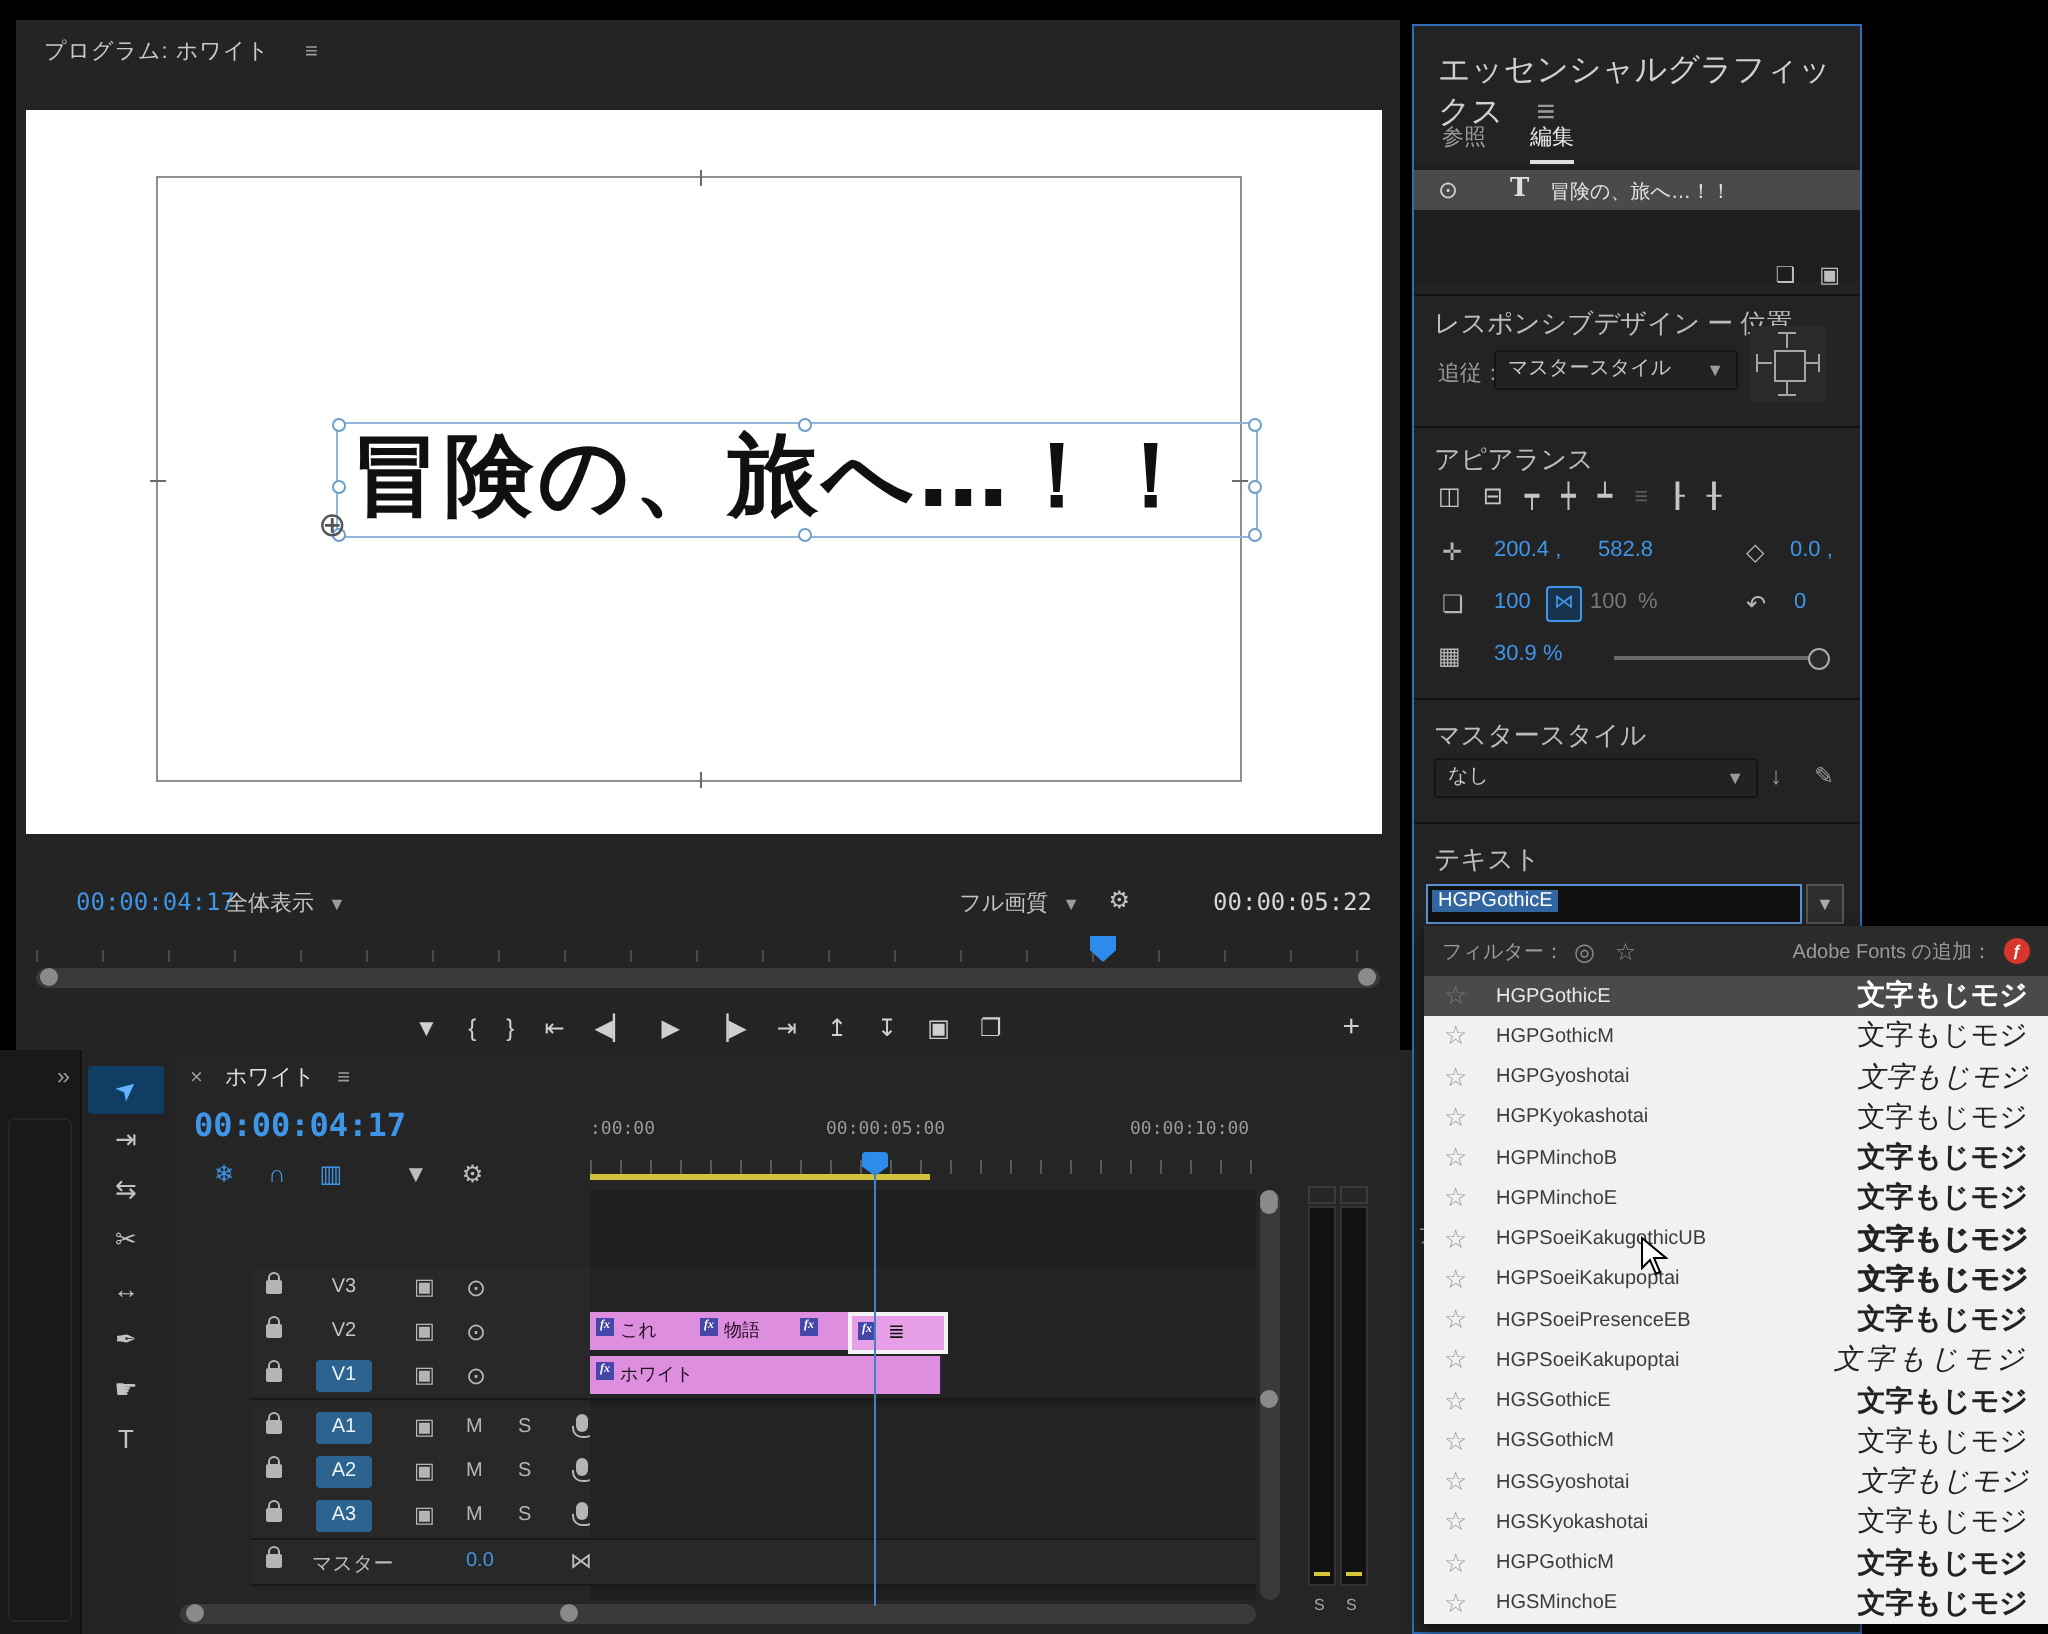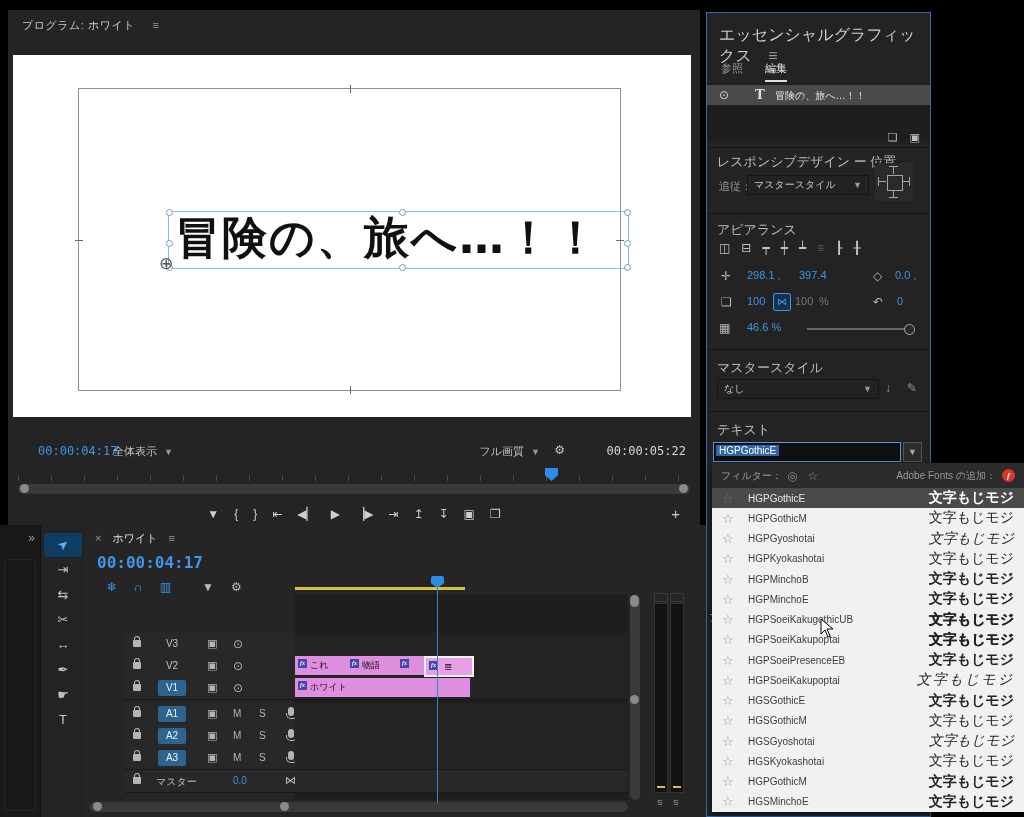--- a/index.html
+++ b/index.html
@@ -245,20 +245,25 @@
   </div>
   <div class="abs tl-tc mono">00:00:04:17</div>
   <div class="abs tl-icons">
       <span class="blueic">❄</span>
       <span class="blueic">∩</span>
       <span class="blueic">▥</span>
       <span class="grayic mgap">▼</span>
       <span class="grayic">⚙</span>
     </div>
 
+  <div class="abs ruler">
+    <span class="rlabel mono" style="left:0">:00:00</span>
+    <span class="rlabel mono" style="left:118px">00:00:05:00</span>
+    <span class="rlabel mono" style="left:270px">00:00:10:00</span>
+  </div>
   <div class="abs workbar"></div>
   <div class="abs lanes"></div>
 
   <div class="trow" style="top:108px">
     <div class="thead">
       <span class="lock"></span>
       <span class="badge">V3</span>
       <span class="syncic">▣</span>
       <span class="eyeic">⊙</span>
     </div>
@@ -401,37 +406,37 @@
       <span class="aicon">┯</span>
       <span class="aicon">┿</span>
       <span class="aicon">┷</span>
       <span class="aicon dis">≡</span>
       <span class="aicon">┠</span>
       <span class="aicon">╂</span>
     </div>
 
   <div class="xrow" style="top:256px">
     <span class="xic" style="left:14px">✛</span>
-    <span class="bluev" style="position:absolute;left:40px">298.1 ,</span>
-    <span class="bluev" style="position:absolute;left:92px">397.4</span>
+    <span class="bluev" style="position:absolute;left:40px">200.4 ,</span>
+    <span class="bluev" style="position:absolute;left:92px">582.8</span>
     <span class="xic" style="left:166px">◇</span>
     <span class="bluev" style="position:absolute;left:188px">0.0 ,</span>
   </div>
   <div class="xrow" style="top:282px">
     <span class="xic" style="left:14px">❏</span>
     <span class="bluev" style="position:absolute;left:40px">100</span>
     <span class="linkbox">⋈</span>
     <span class="grayv" style="position:absolute;left:88px">100</span>
     <span class="grayv" style="position:absolute;left:112px">%</span>
     <span class="xic" style="left:166px">↶</span>
     <span class="bluev" style="position:absolute;left:190px">0</span>
   </div>
   <div class="xrow" style="top:308px">
     <span class="xic" style="left:12px">▦</span>
-    <span class="bluev" style="position:absolute;left:40px">46.6 %</span>
+    <span class="bluev" style="position:absolute;left:40px">30.9 %</span>
     <span class="slider">
         <span class="slknob"></span>
       </span>
   </div>
 
   <div class="divider" style="top:336px"></div>
   <div class="sechead" style="top:346px">マスタースタイル</div>
   <div class="ddbox" style="left:10px;top:366px;width:148px">
     <span>なし</span>
     <span class="chev" style="float:right">▼</span>

